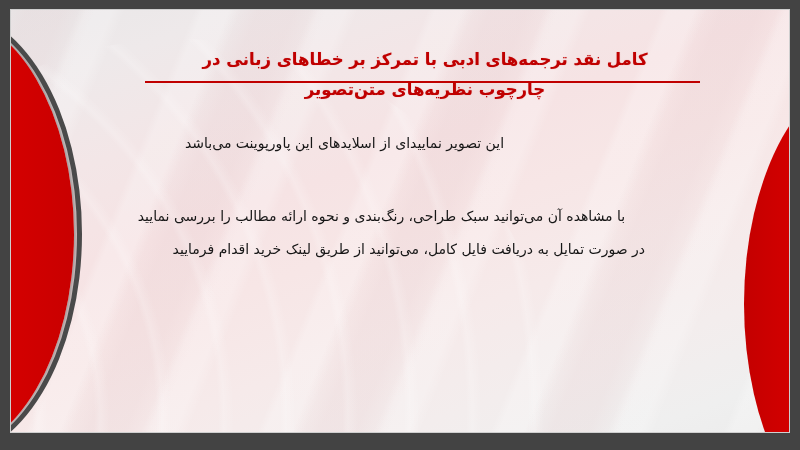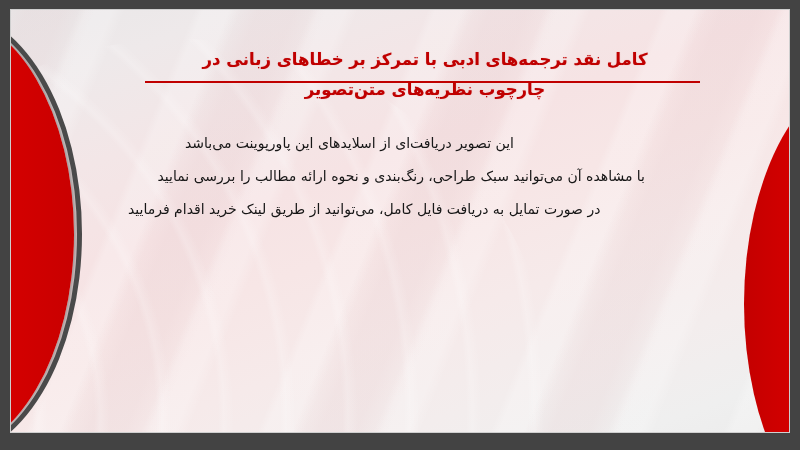--- a/index.html
+++ b/index.html
@@ -181,22 +181,22 @@
     direction: rtl;
     text-align: center;
   }
   .body-line {
     color: #161616;
     font-size: 14px;
     line-height: 33px;
     white-space: nowrap;
   }
   .body-line.l1 { text-align: left; padding-left: 85px; }
-  .body-line.l2 { text-align: right; padding-left: 18px; }
-  .body-line.l3 { text-align: left; padding-left: 28px; }
+  .body-line.l2 { text-align: center; padding-left: 18px; margin-top: 40px; }
+  .body-line.l3 { text-align: right; padding-left: 28px; }
 </style>
 </head>
 <body>
 
 <div id="slide">
 
   <div class="frame-band"></div>
 
   <div class="canvas">
 
@@ -209,21 +209,21 @@
     <div class="red-ellipse-left-rim"></div>
 
     <div class="title-block">
       <div class="title-line">کامل نقد ترجمه‌های ادبی با تمرکز بر خطاهای زبانی در</div>
       <div class="title-line">چارچوب نظریه‌های متن‌تصویر</div>
     </div>
 
     <div class="title-rule"></div>
 
     <div class="body-block">
-      <div class="body-line l1">این تصویر دریافت‌ای از اسلایدهای این پاورپوینت می‌باشد</div>
+      <div class="body-line l1">این تصویر نمایید‌ای از اسلایدهای این پاورپوینت می‌باشد</div>
       <div class="body-line l2">با مشاهده آن می‌توانید سبک طراحی، رنگ‌بندی و نحوه ارائه مطالب را بررسی نمایید</div>
       <div class="body-line l3">در صورت تمایل به دریافت فایل کامل، می‌توانید از طریق لینک خرید اقدام فرمایید</div>
     </div>
 
   </div>
 
   <div class="canvas-outline"></div>
 
 </div>
 

